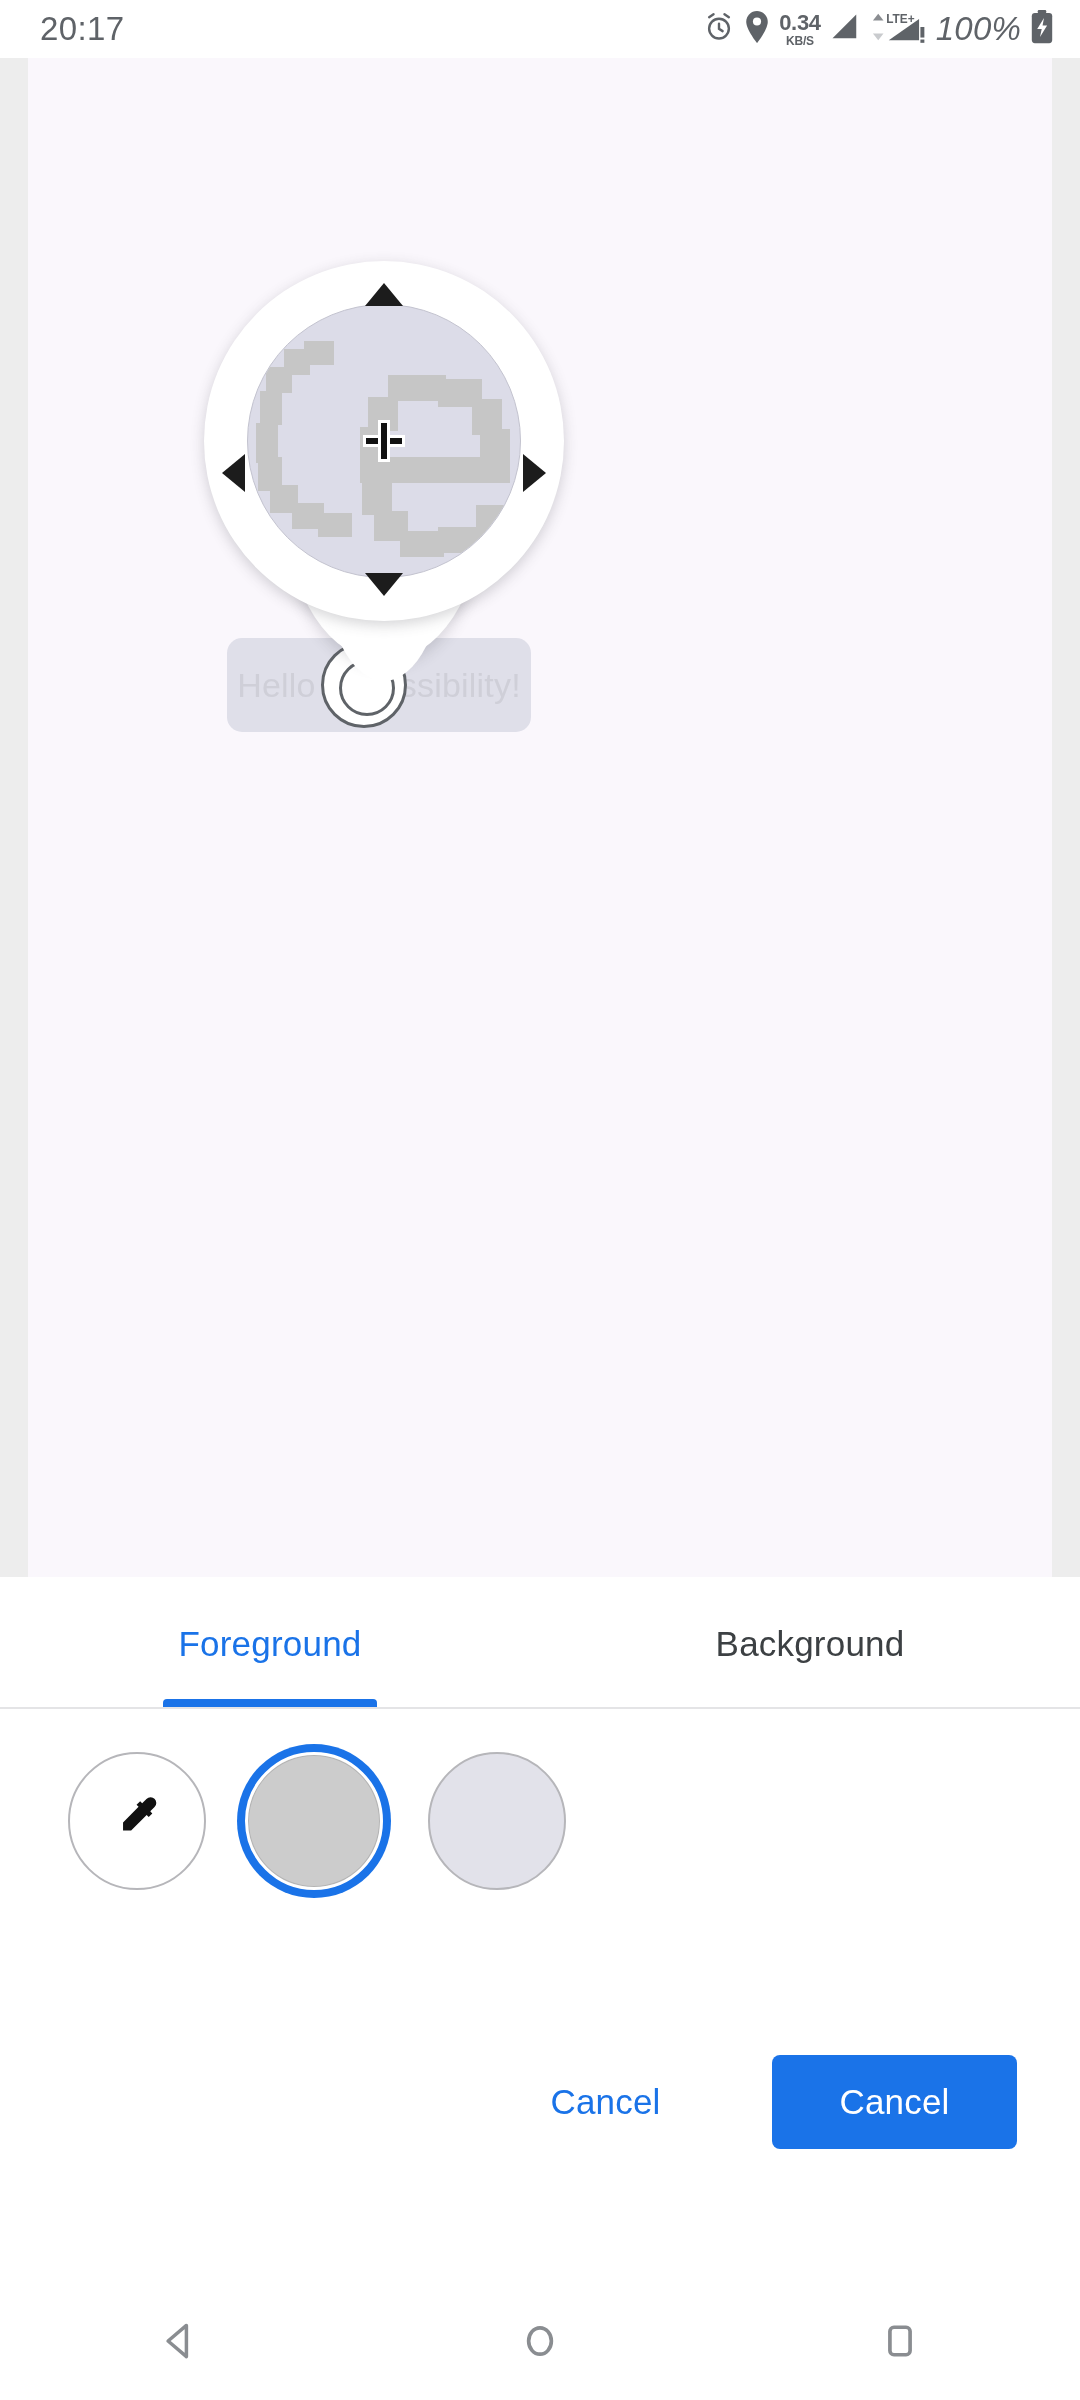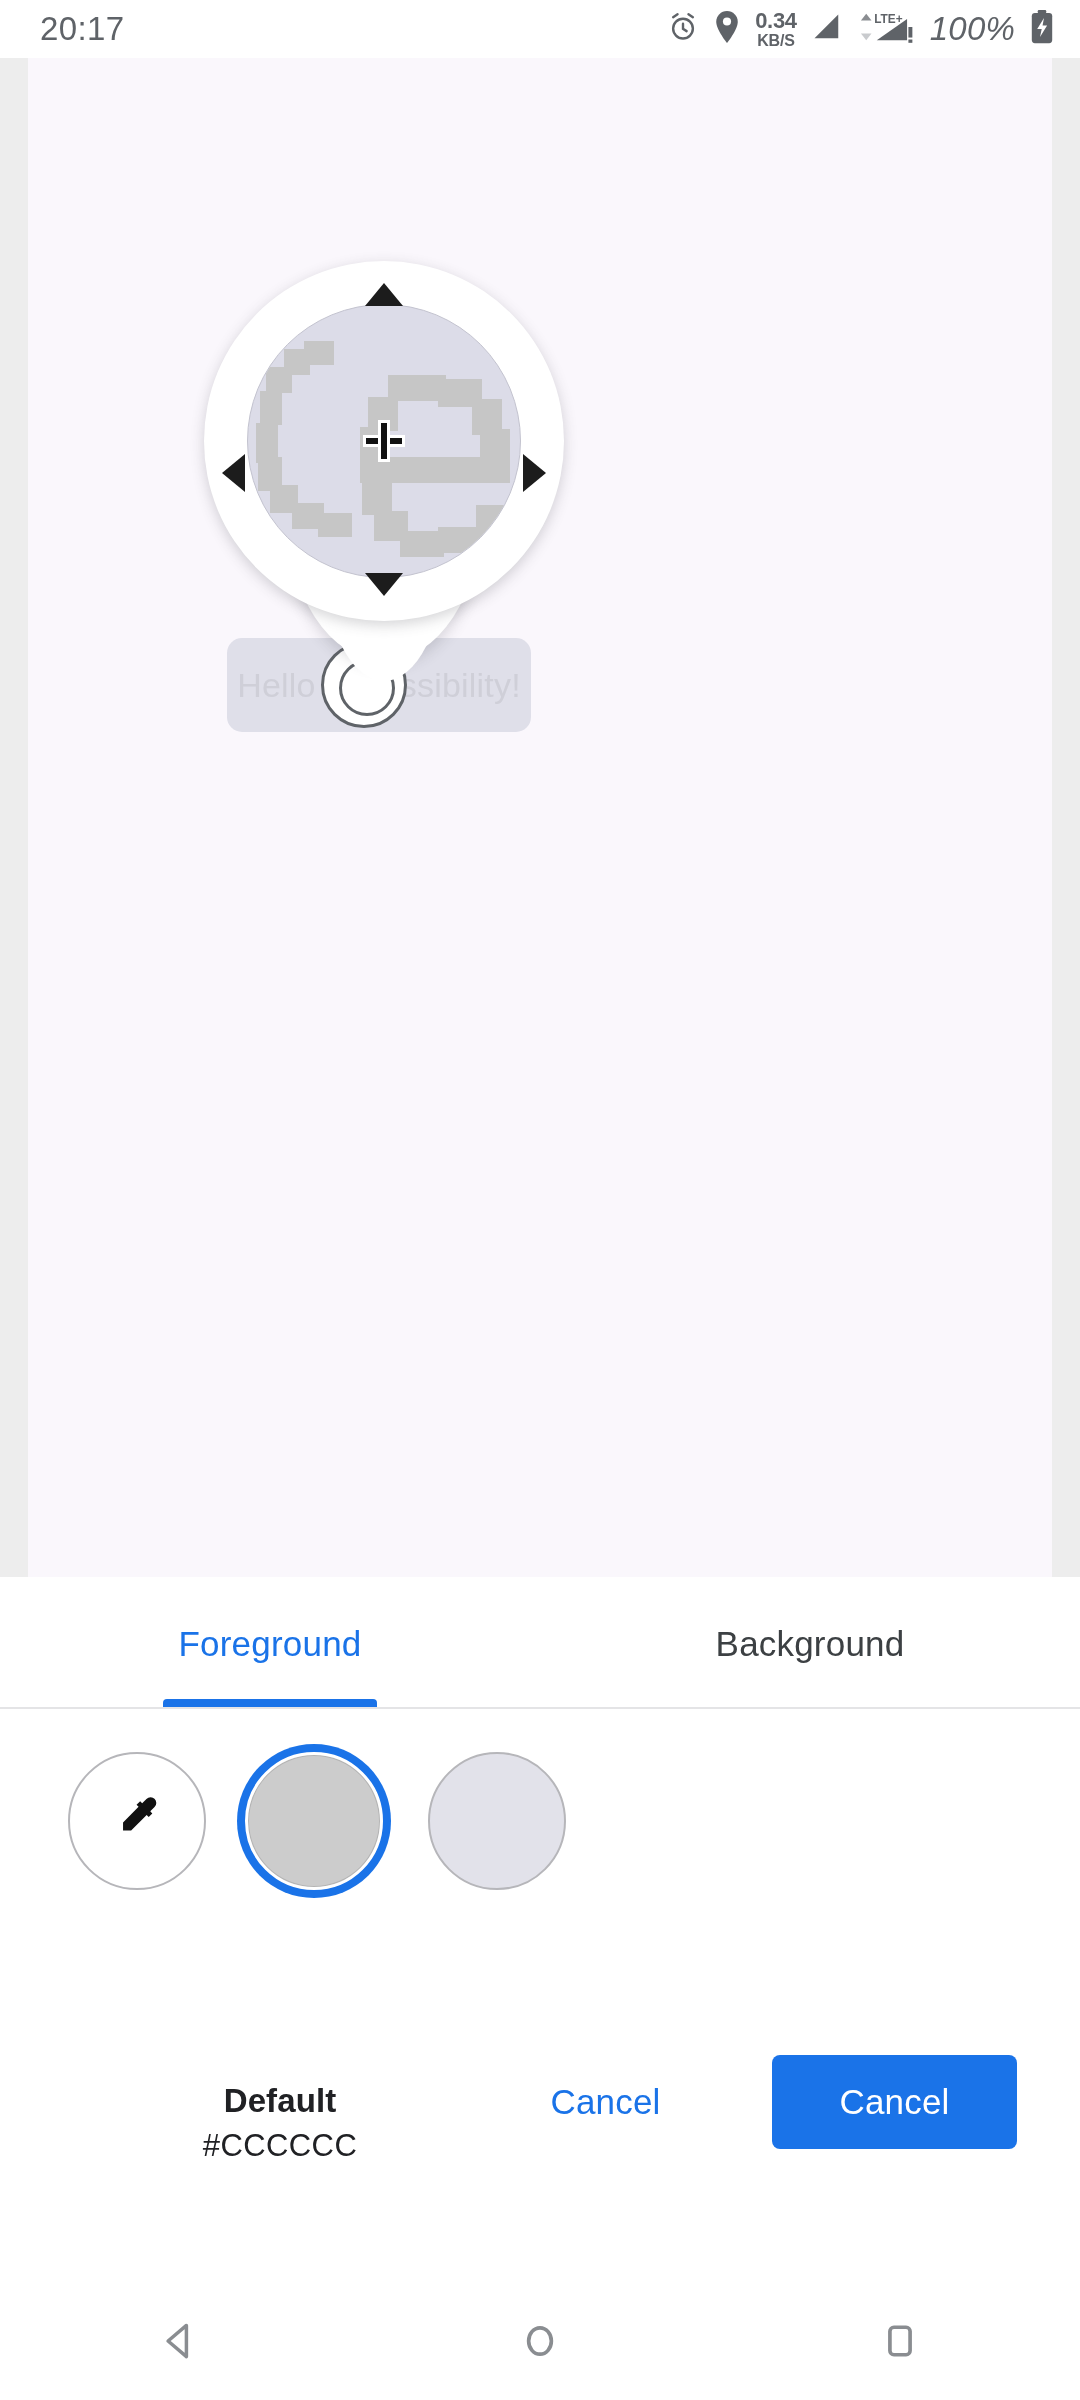--- a/index.html
+++ b/index.html
@@ -11,26 +11,26 @@
   }
   #root { position:relative; width:1080px; height:2400px; background:#fff; }
 
   
   .statusbar {
     position:absolute; left:0; top:0; width:1080px; height:58px;
     background:#ffffff; display:flex; align-items:center;
     padding:0 26px 0 40px;
   }
   .sb-time { font-size:33px; color:#5f6368; letter-spacing:.4px; font-weight:400; }
-  .sb-right { margin-left:auto; display:flex; align-items:center; gap:15px; }
+  .sb-right { margin-left:auto; display:flex; align-items:center; gap:9px; }
   .sb-ico { display:block; }
   .sb-net { display:flex; flex-direction:column; align-items:center; line-height:1;
             color:#5f6368; font-weight:700; }
   .sb-net .n1 { font-size:22px; letter-spacing:-.3px; }
-  .sb-net .n2 { font-size:16px; letter-spacing:-.2px; margin-top:1px; }
+  .sb-net .n2 { font-size:12px; letter-spacing:-.2px; margin-top:1px; }
   .sb-pct { font-size:33px; color:#5f6368; font-weight:400; letter-spacing:.2px;font-style:italic; }
 
   
   .preview {
     position:absolute; left:0; top:58px; width:1080px; height:1519px;
     background:#ededed;
   }
   .preview-inner {
     position:absolute; left:28px; top:0; width:1024px; height:1519px;
     background:#faf7fc;
@@ -303,24 +303,20 @@
       <div class="sw pick">
         <span>
           <svg width="54" height="54" viewBox="0 0 24 24">
             <path d="M19.9 3.1a2.6 2.6 0 0 0-3.7 0l-1.9 1.9-.9-.9-1.6 1.6.9.9-6.9 6.9v3.6h3.6l6.9-6.9.9.9 1.6-1.6-.9-.9 1.9-1.9a2.6 2.6 0 0 0 0-3.7z" fill="#111111"></path>
           </svg>
         </span>
       </div>
       <div class="sw selected"></div>
       <div class="sw alt"></div>
 
-      <div class="sw-label">
-        <div class="sw-name">Default</div>
-        <div class="sw-hex">#CCCCCC</div>
-      </div>
     </div>
 
     <div class="actions">
       <button class="btn-cancel">Cancel</button>
       <button class="btn-apply">Cancel</button>
     </div>
   </div>
 
   <div class="navbar">
     <div class="nav-btn">

